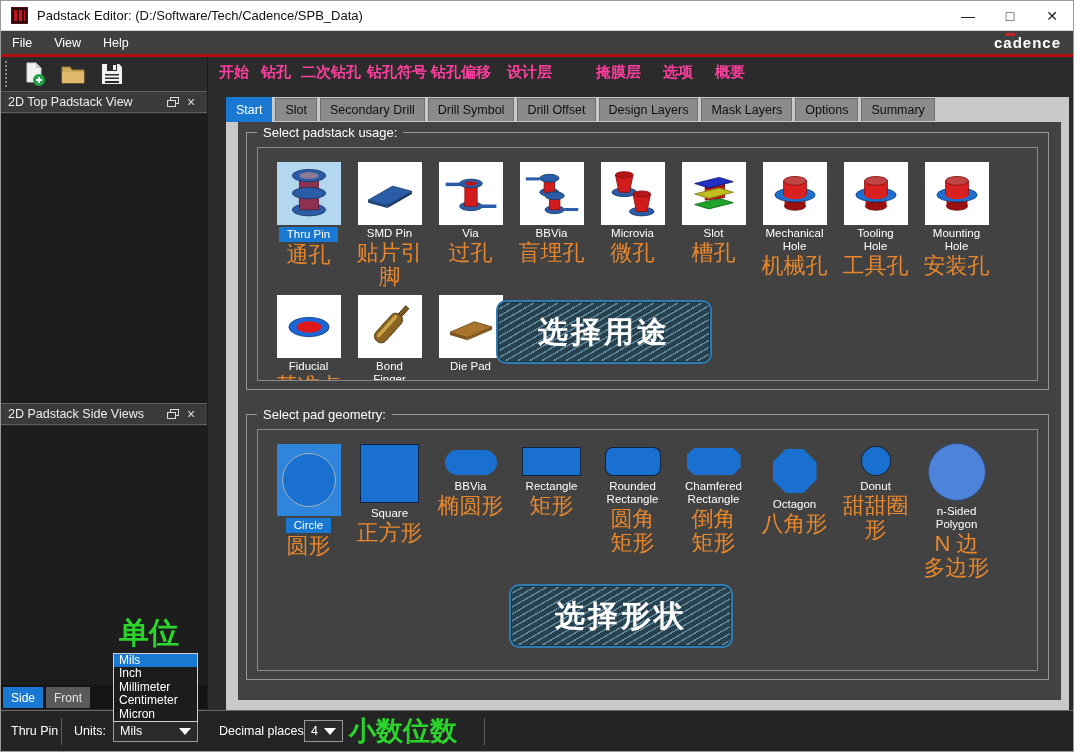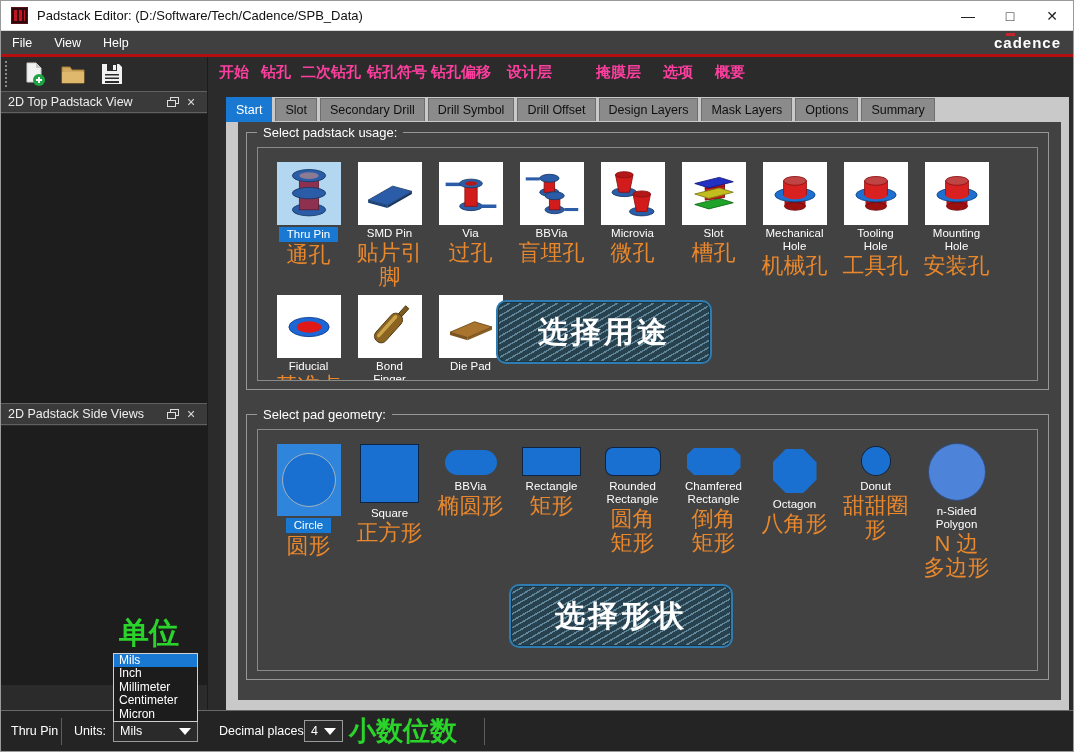--- a/index.html
+++ b/index.html
@@ -199,20 +199,24 @@
           <svg width="12" height="11" viewBox="0 0 12 11">
               <rect x="3.5" y="0.5" width="8" height="6" fill="none" stroke="#ddd"></rect>
               <rect x="0.5" y="3.5" width="8" height="6" fill="#3a3a3a" stroke="#ddd"></rect>
             </svg>
         </span>
         <span class="phicon">×</span>
       </div>
       <div class="panel-body"></div>
     </div>
 
+    <div class="side-tabs">
+      <div class="stab sel">Side</div>
+      <div class="stab">Front</div>
+    </div>
   </div>
 
   <div class="maincol">
     <div class="pink-row" id="pink-row">
         <span>开始</span>
         <span>钻孔</span>
         <span>二次钻孔</span>
         <span>钻孔符号</span>
         <span>钻孔偏移</span>
         <span>设计层</span>

